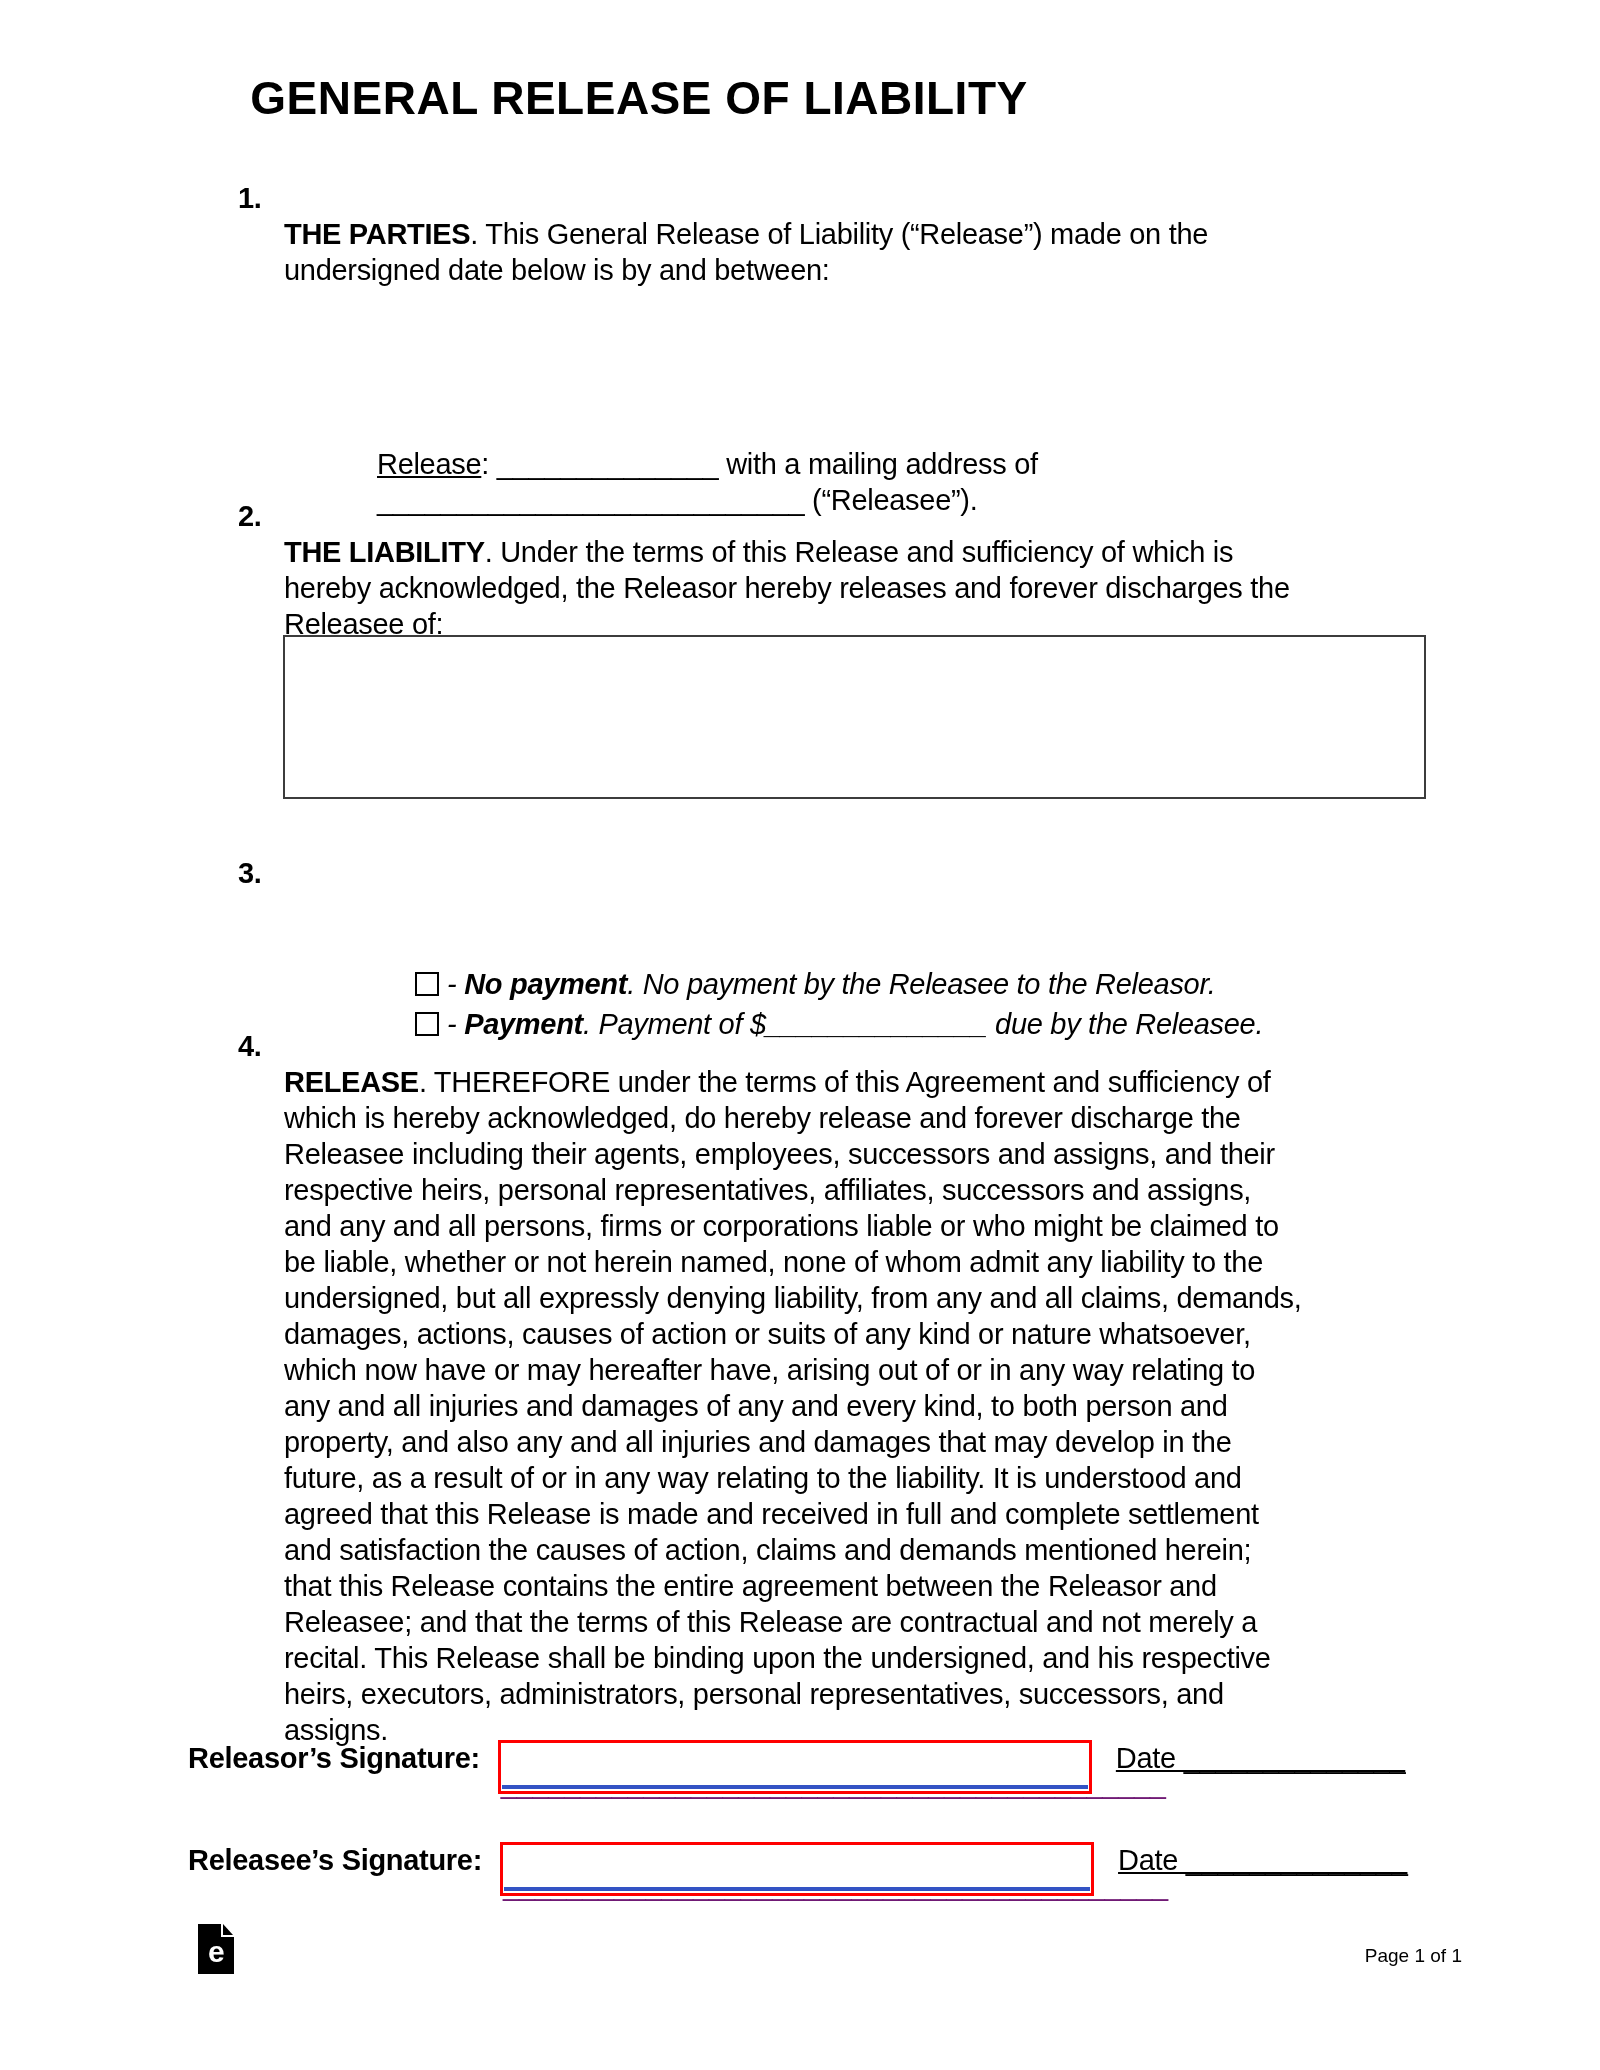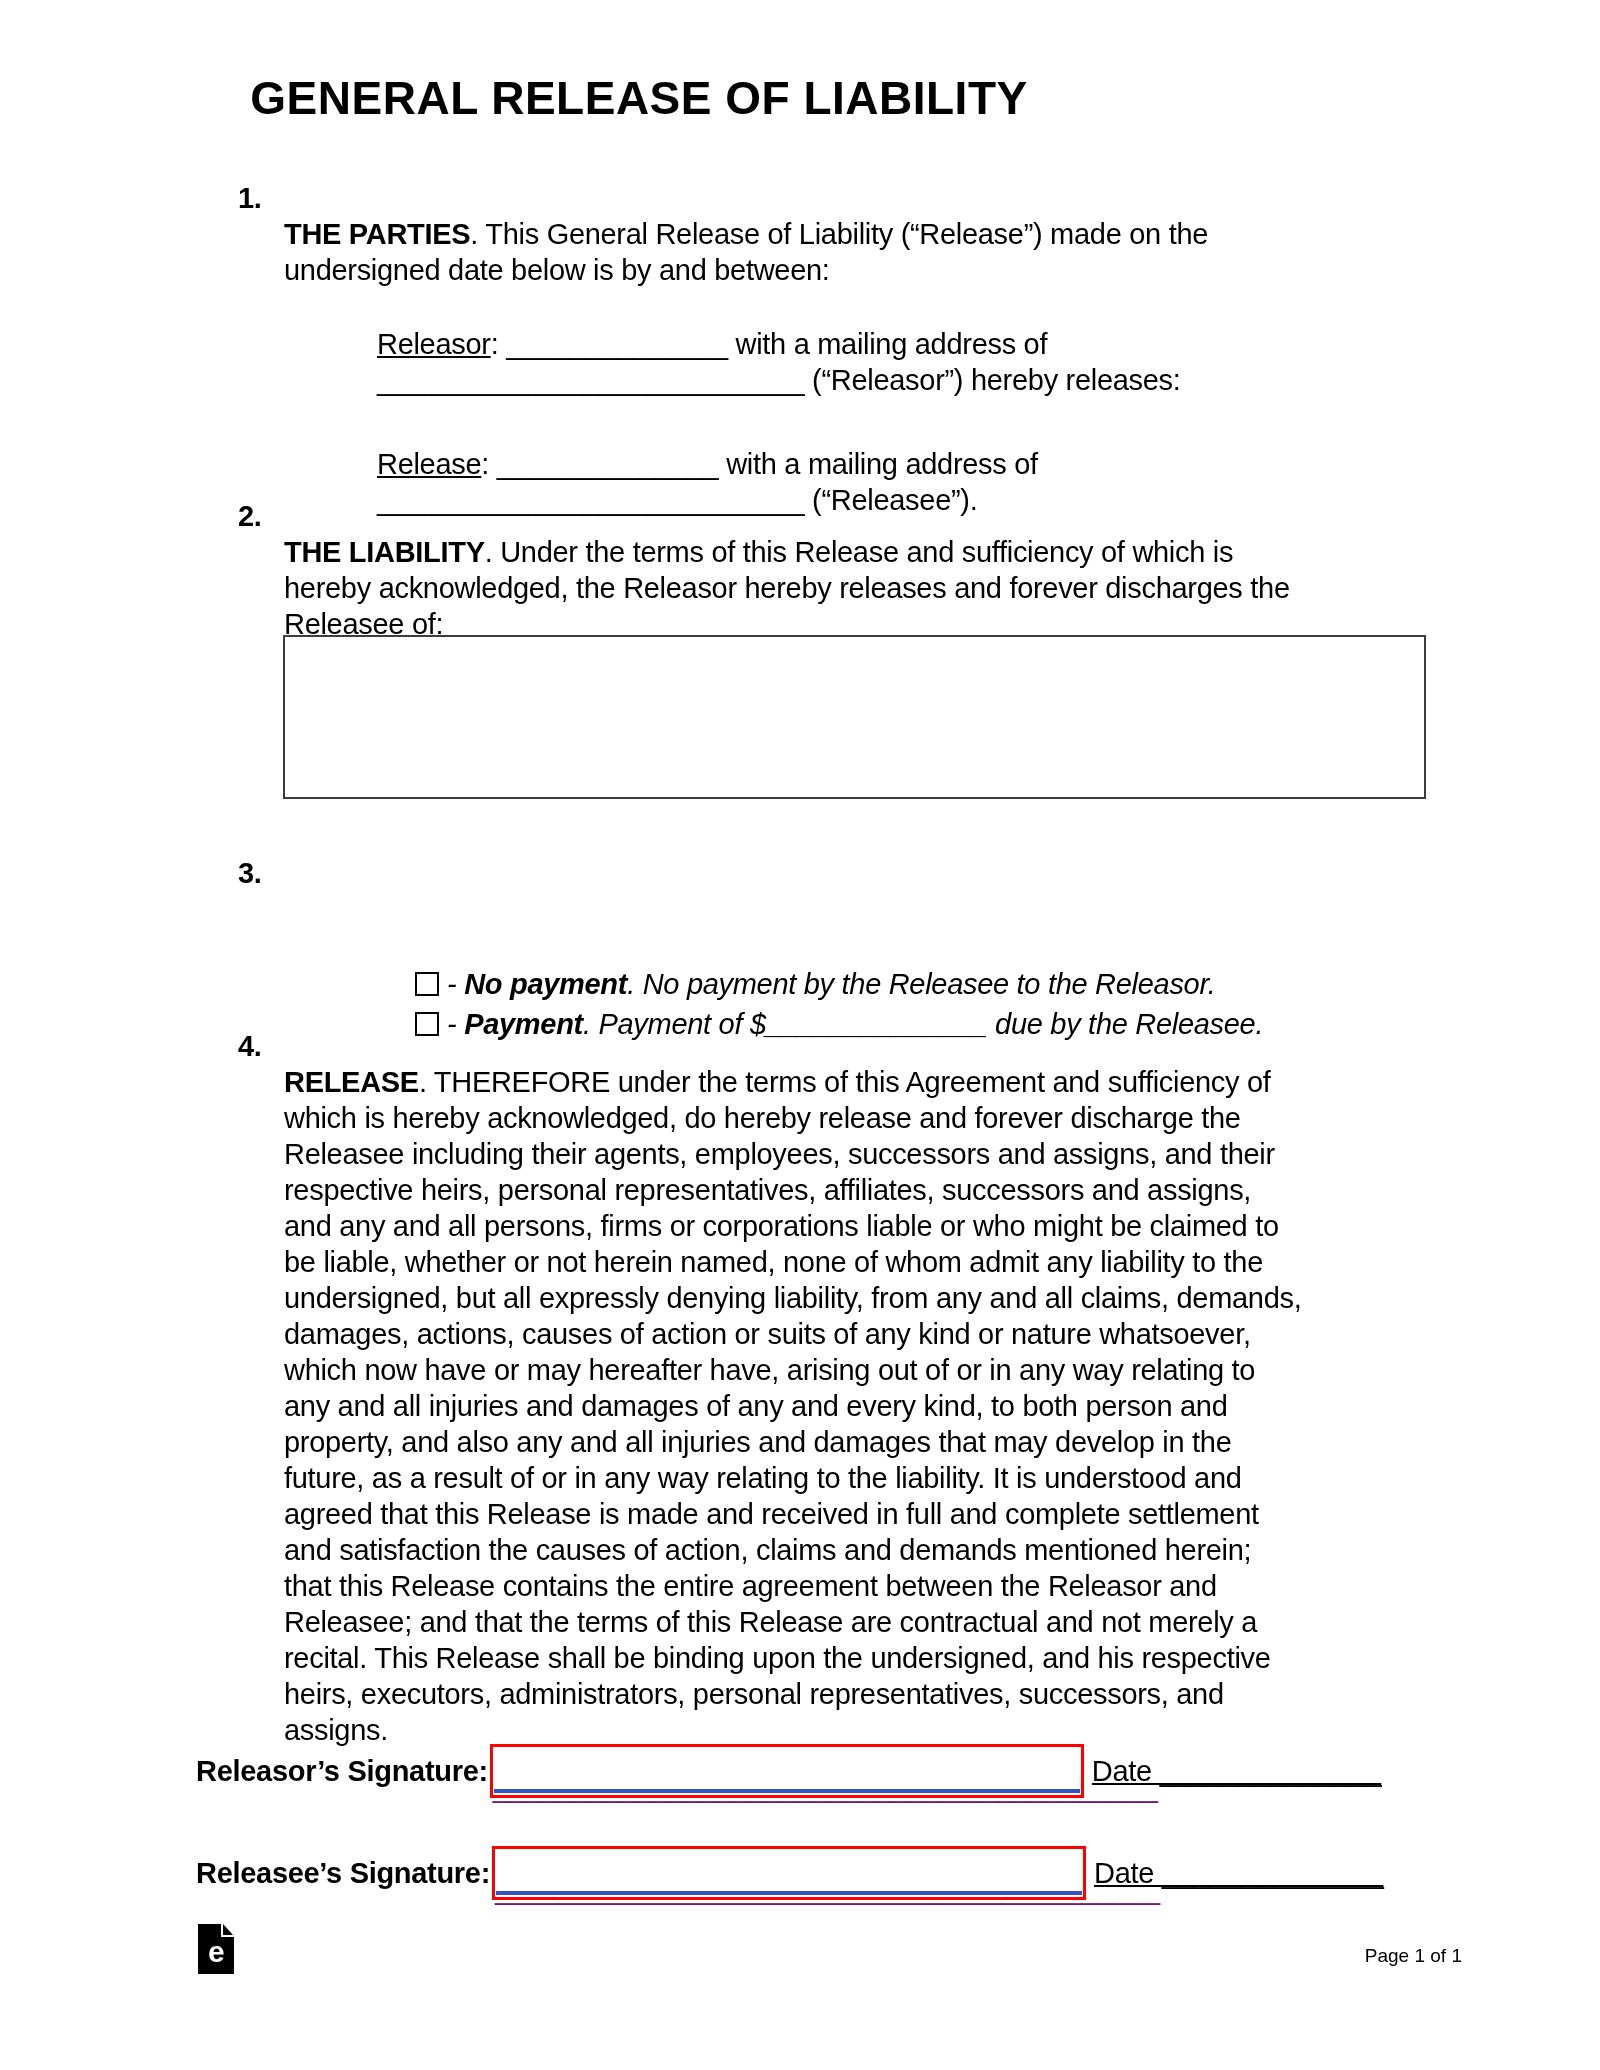--- a/index.html
+++ b/index.html
@@ -14,21 +14,21 @@
   }
   .li{position:absolute;left:238px;width:1215px;display:flex;align-items:flex-start;}
   .num{font-weight:bold;flex:0 0 46px;}
   .li-body{white-space:pre-line;}
   .b{font-weight:bold;}
   .party{position:absolute;left:377px;width:1030px;white-space:pre-line;}
   .u{text-decoration:underline;}
   .liability-box{position:absolute;left:283px;top:635px;width:1139px;height:160px;border:2px solid #3c3c3c;background:#fff;}
   .opt{position:absolute;left:384px;width:1080px;line-height:40px;white-space:pre-wrap;font-style:italic;}
   .cb{display:inline-block;width:20px;height:20px;border:2px solid #000;margin-right:8px;vertical-align:-2px;background:#fff;}
-  .sigrow{position:absolute;left:196px;display:flex;align-items:center;height:62px;}
+  .sigrow{position:absolute;left:188px;display:flex;align-items:flex-start;height:62px;gap:16px;}
   .siglabel{font-weight:bold;white-space:pre;}
   .sigfield{position:relative;width:588px;height:48px;border:3px solid #ff0000;margin-left:2px;background:transparent;}
   .blueline{position:absolute;left:1px;right:1px;bottom:2px;height:4px;background:#3353c4;}
   .sigdash{position:absolute;left:0px;top:22px;width:586px;white-space:nowrap;overflow:visible;color:#701a75;}
   .datespan{margin-left:8px;white-space:pre;text-decoration:underline;}
   .logo{position:absolute;left:198px;top:1924px;width:36px;height:50px;}
   .pagenum{position:absolute;right:138px;top:1938px;font-size:19px;letter-spacing:0;}
 </style>
 </head>
 <body>
@@ -38,24 +38,20 @@
   <div class="title">GENERAL RELEASE OF LIABILITY</div>
 
   <div class="li" style="top:180px;">
     <span class="num">1.</span>
     <div class="li-body">
       <span class="b">THE PARTIES</span><span>. This General Release of Liability (“Release”) made on the
 undersigned date below is by and between:</span>
     </div>
   </div>
 
-  <div class="party" style="top:290px;">
-    <span class="u">Releasor</span><span>: ______________ with a mailing address of
-___________________________ (“Releasor”) hereby releases:</span>
-  </div>
 
   <div class="party" style="top:410px;">
     <span class="u">Release</span><span>: ______________ with a mailing address of
 ___________________________ (“Releasee”).</span>
   </div>
 
   <div class="li" style="top:498px;">
     <span class="num">2.</span>
     <div class="li-body">
       <span class="b">THE LIABILITY</span><span>. Under the terms of this Release and sufficiency of which is

